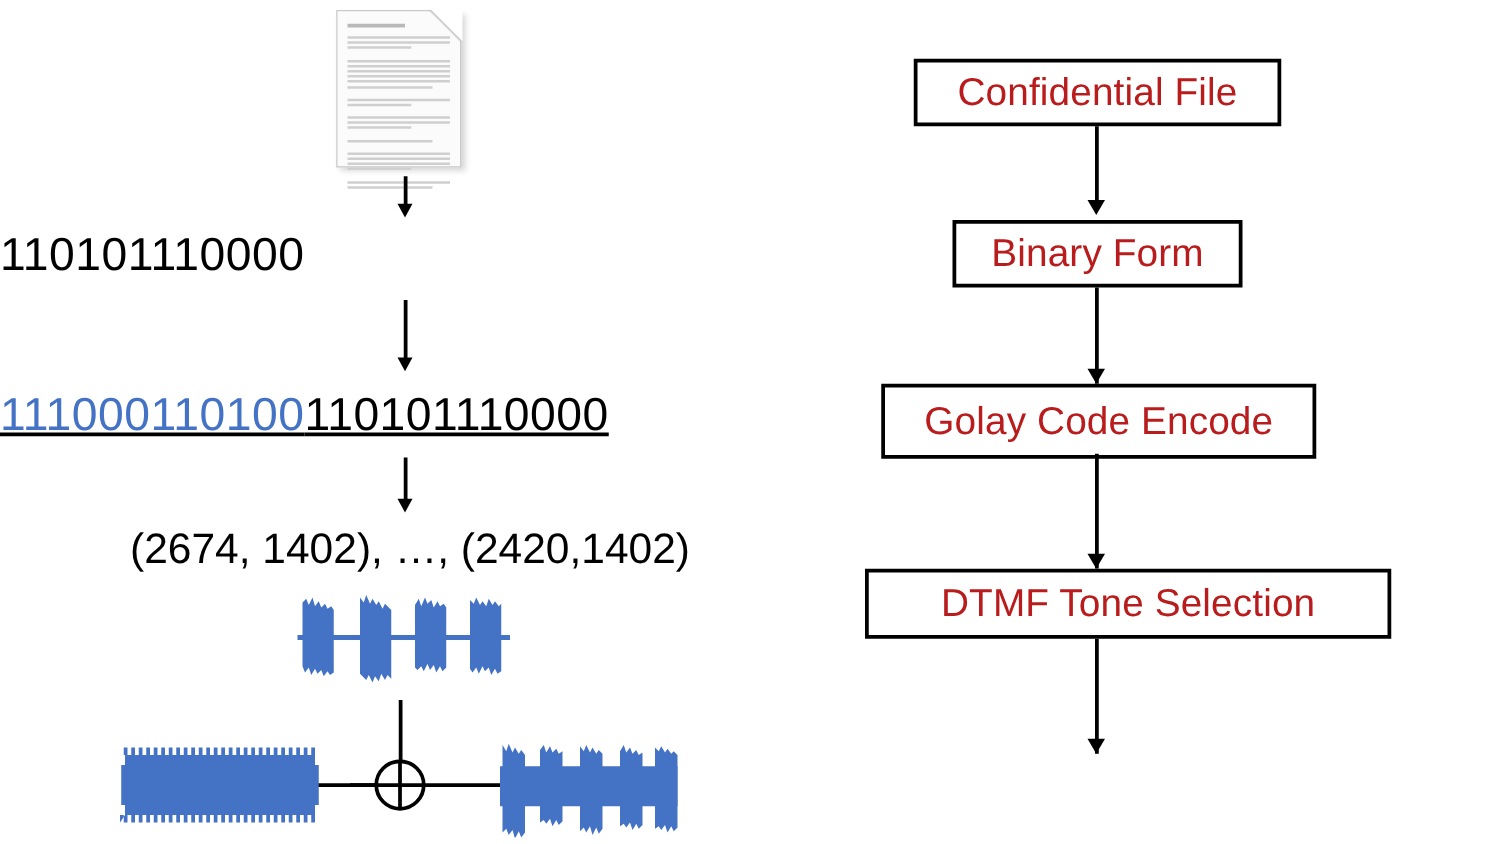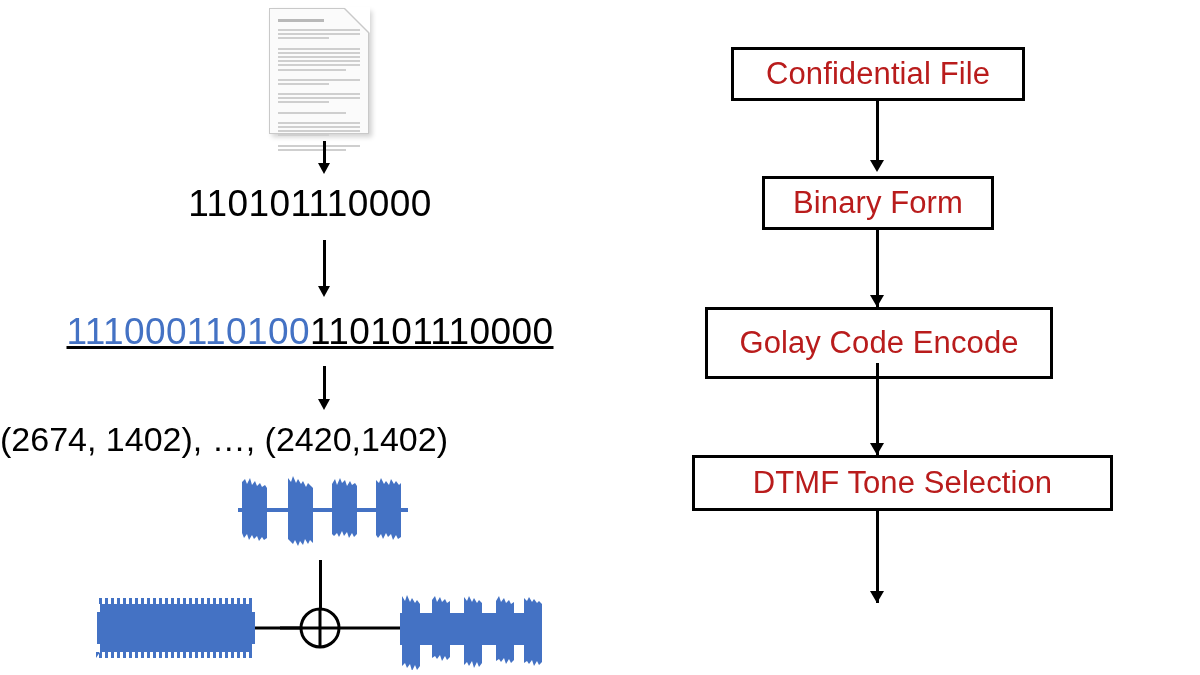--- a/index.html
+++ b/index.html
@@ -74,35 +74,37 @@
     width: 0; height: 0;
     border-left: 6px solid transparent;
     border-right: 6px solid transparent;
     border-top: 11px solid #000000;
   }
 
   
   .mono-row {
     position: absolute;
     width: 620px;
-    text-align: center;
+    text-align: left;
     font-family: "Liberation Sans", sans-serif;
     font-size: 37px;
     letter-spacing: 0.4px;
     white-space: nowrap;
     color: #000000;
   }
   .mono-row .blue { color: #4472c4; }
   .tuple-row {
     position: absolute;
     width: 620px;
+    text-align: center;
     font-family: "Liberation Sans", sans-serif;
     font-size: 34px;
     white-space: nowrap;
     color: #000000;
+    margin-left: 18px;
   }
 
   
   .wave { position: absolute; }
 
   
   #xor-group { position: absolute; left: 180px; top: 560px; width: 240px; height: 110px; }
 
   
   #right-panel { position: absolute; left: 620px; top: 0; width: 580px; height: 675px; }
@@ -282,21 +284,21 @@
     <div class="flow-arrow-line" style="left:256px; top:101px; height:61px;"></div>
     <div class="flow-arrow-head" style="left:250px; top:160px;"></div>
 
     <div class="flow-box" style="left:142px; top:176px; width:232px; height:54px;">
       <span>Binary Form</span>
     </div>
 
     <div class="flow-arrow-line" style="left:256px; top:230px; height:78px;"></div>
     <div class="flow-arrow-head" style="left:250px; top:295px;"></div>
 
-    <div class="flow-box" style="left:85px; top:307px; width:348px; height:72px;">
+    <div class="flow-box" style="left:85px; top:307px; width:348px; height:60px;">
       <span>Golay Code Encode</span>
     </div>
 
     <div class="flow-arrow-line" style="left:256px; top:363px; height:92px;"></div>
     <div class="flow-arrow-head" style="left:250px; top:443px;"></div>
 
     <div class="flow-box" style="left:72px; top:455px; width:421px; height:56px;">
       <span>DTMF Tone Selection</span>
     </div>
 

